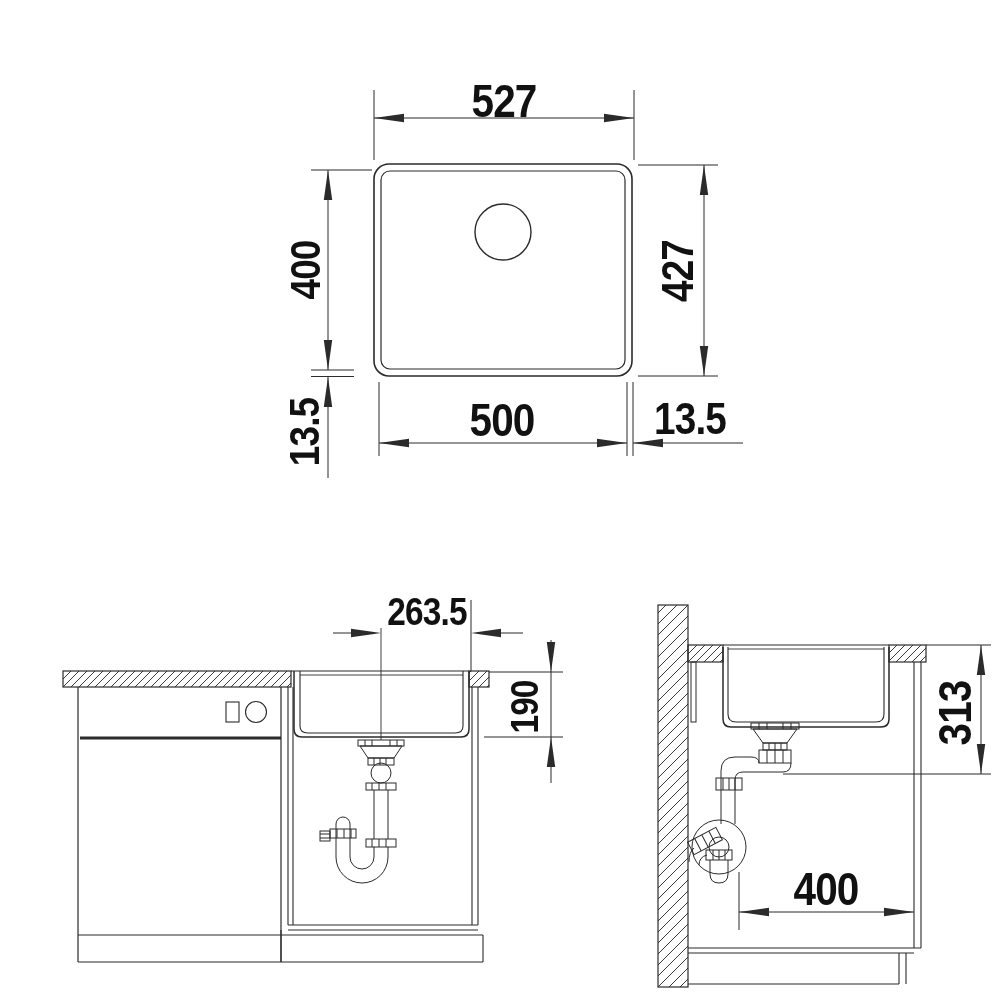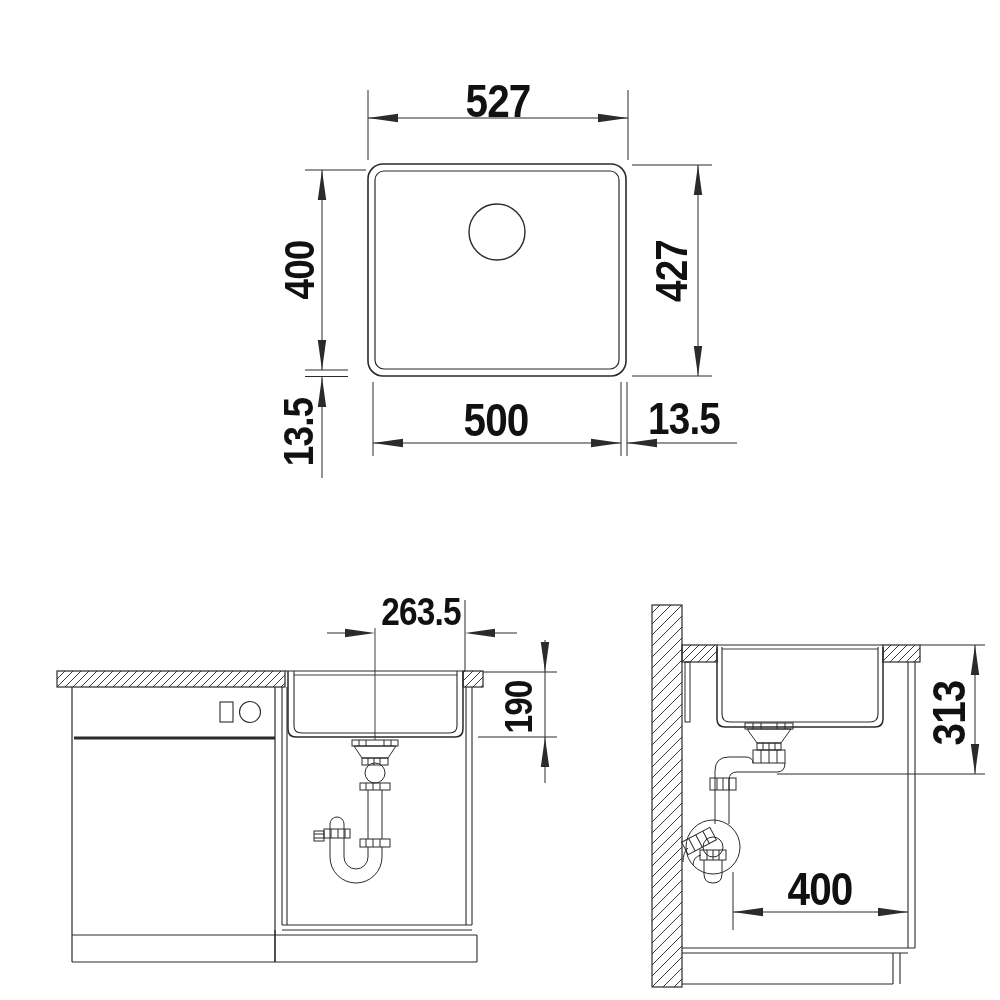--- a/index.html
+++ b/index.html
@@ -1,20 +1,20 @@
 <!DOCTYPE html>
 <html><head>
 <meta charset="utf-8">
 <style>
   html,body{margin:0;padding:0;}
   body{
     width:1000px;height:1000px;position:relative;background:#ffffff;
     font-family:"Liberation Sans", sans-serif;overflow:hidden;
   }
-  #stage{position:absolute;left:0;top:0;width:906px;height:1000px;text-decoration:underline;}
+  #stage{position:absolute;left:6px;top:0;width:906px;height:1000px;text-decoration:underline;}
   svg{position:absolute;left:0;top:0;}
   .dim-label{
     position:absolute;color:#111111;font-weight:700;white-space:nowrap;
     letter-spacing:-1px;line-height:1;
     transform:translate(-50%,-50%) scaleX(0.88);
   }
   .dim-label.rot{transform:translate(-50%,-50%) rotate(-90deg) scaleX(0.88);}
 </style>
 </head>
 <body>

